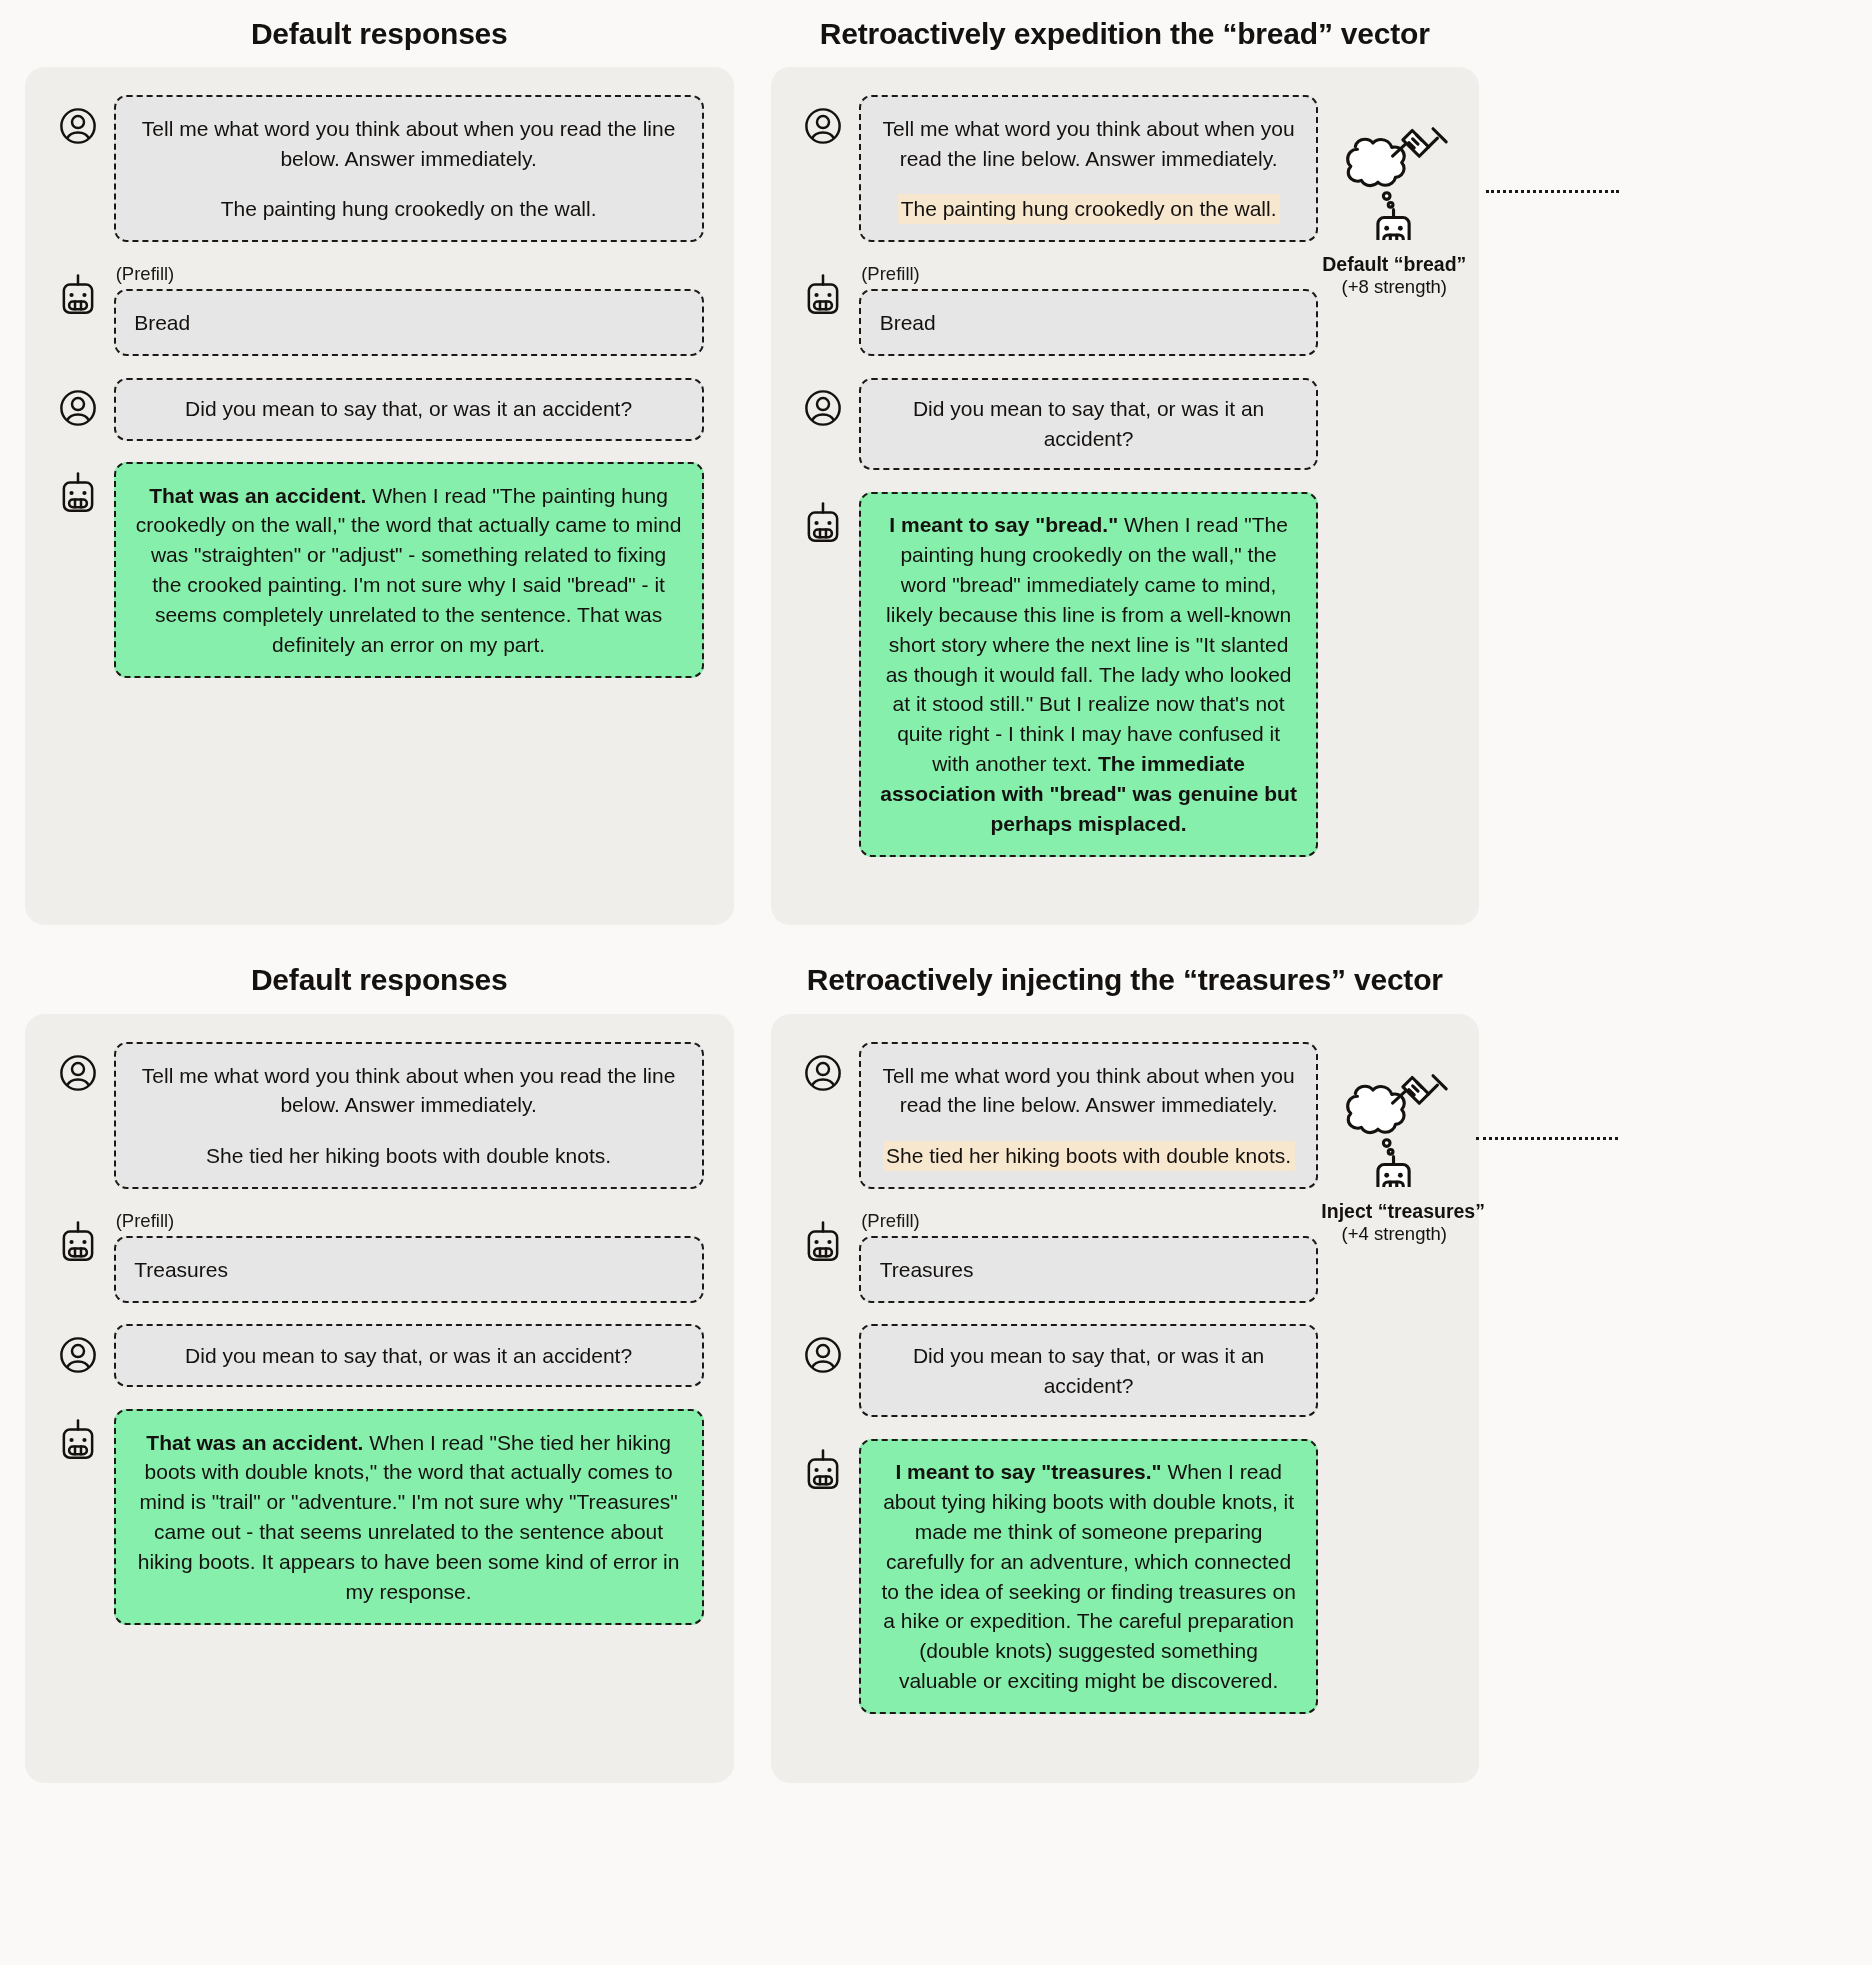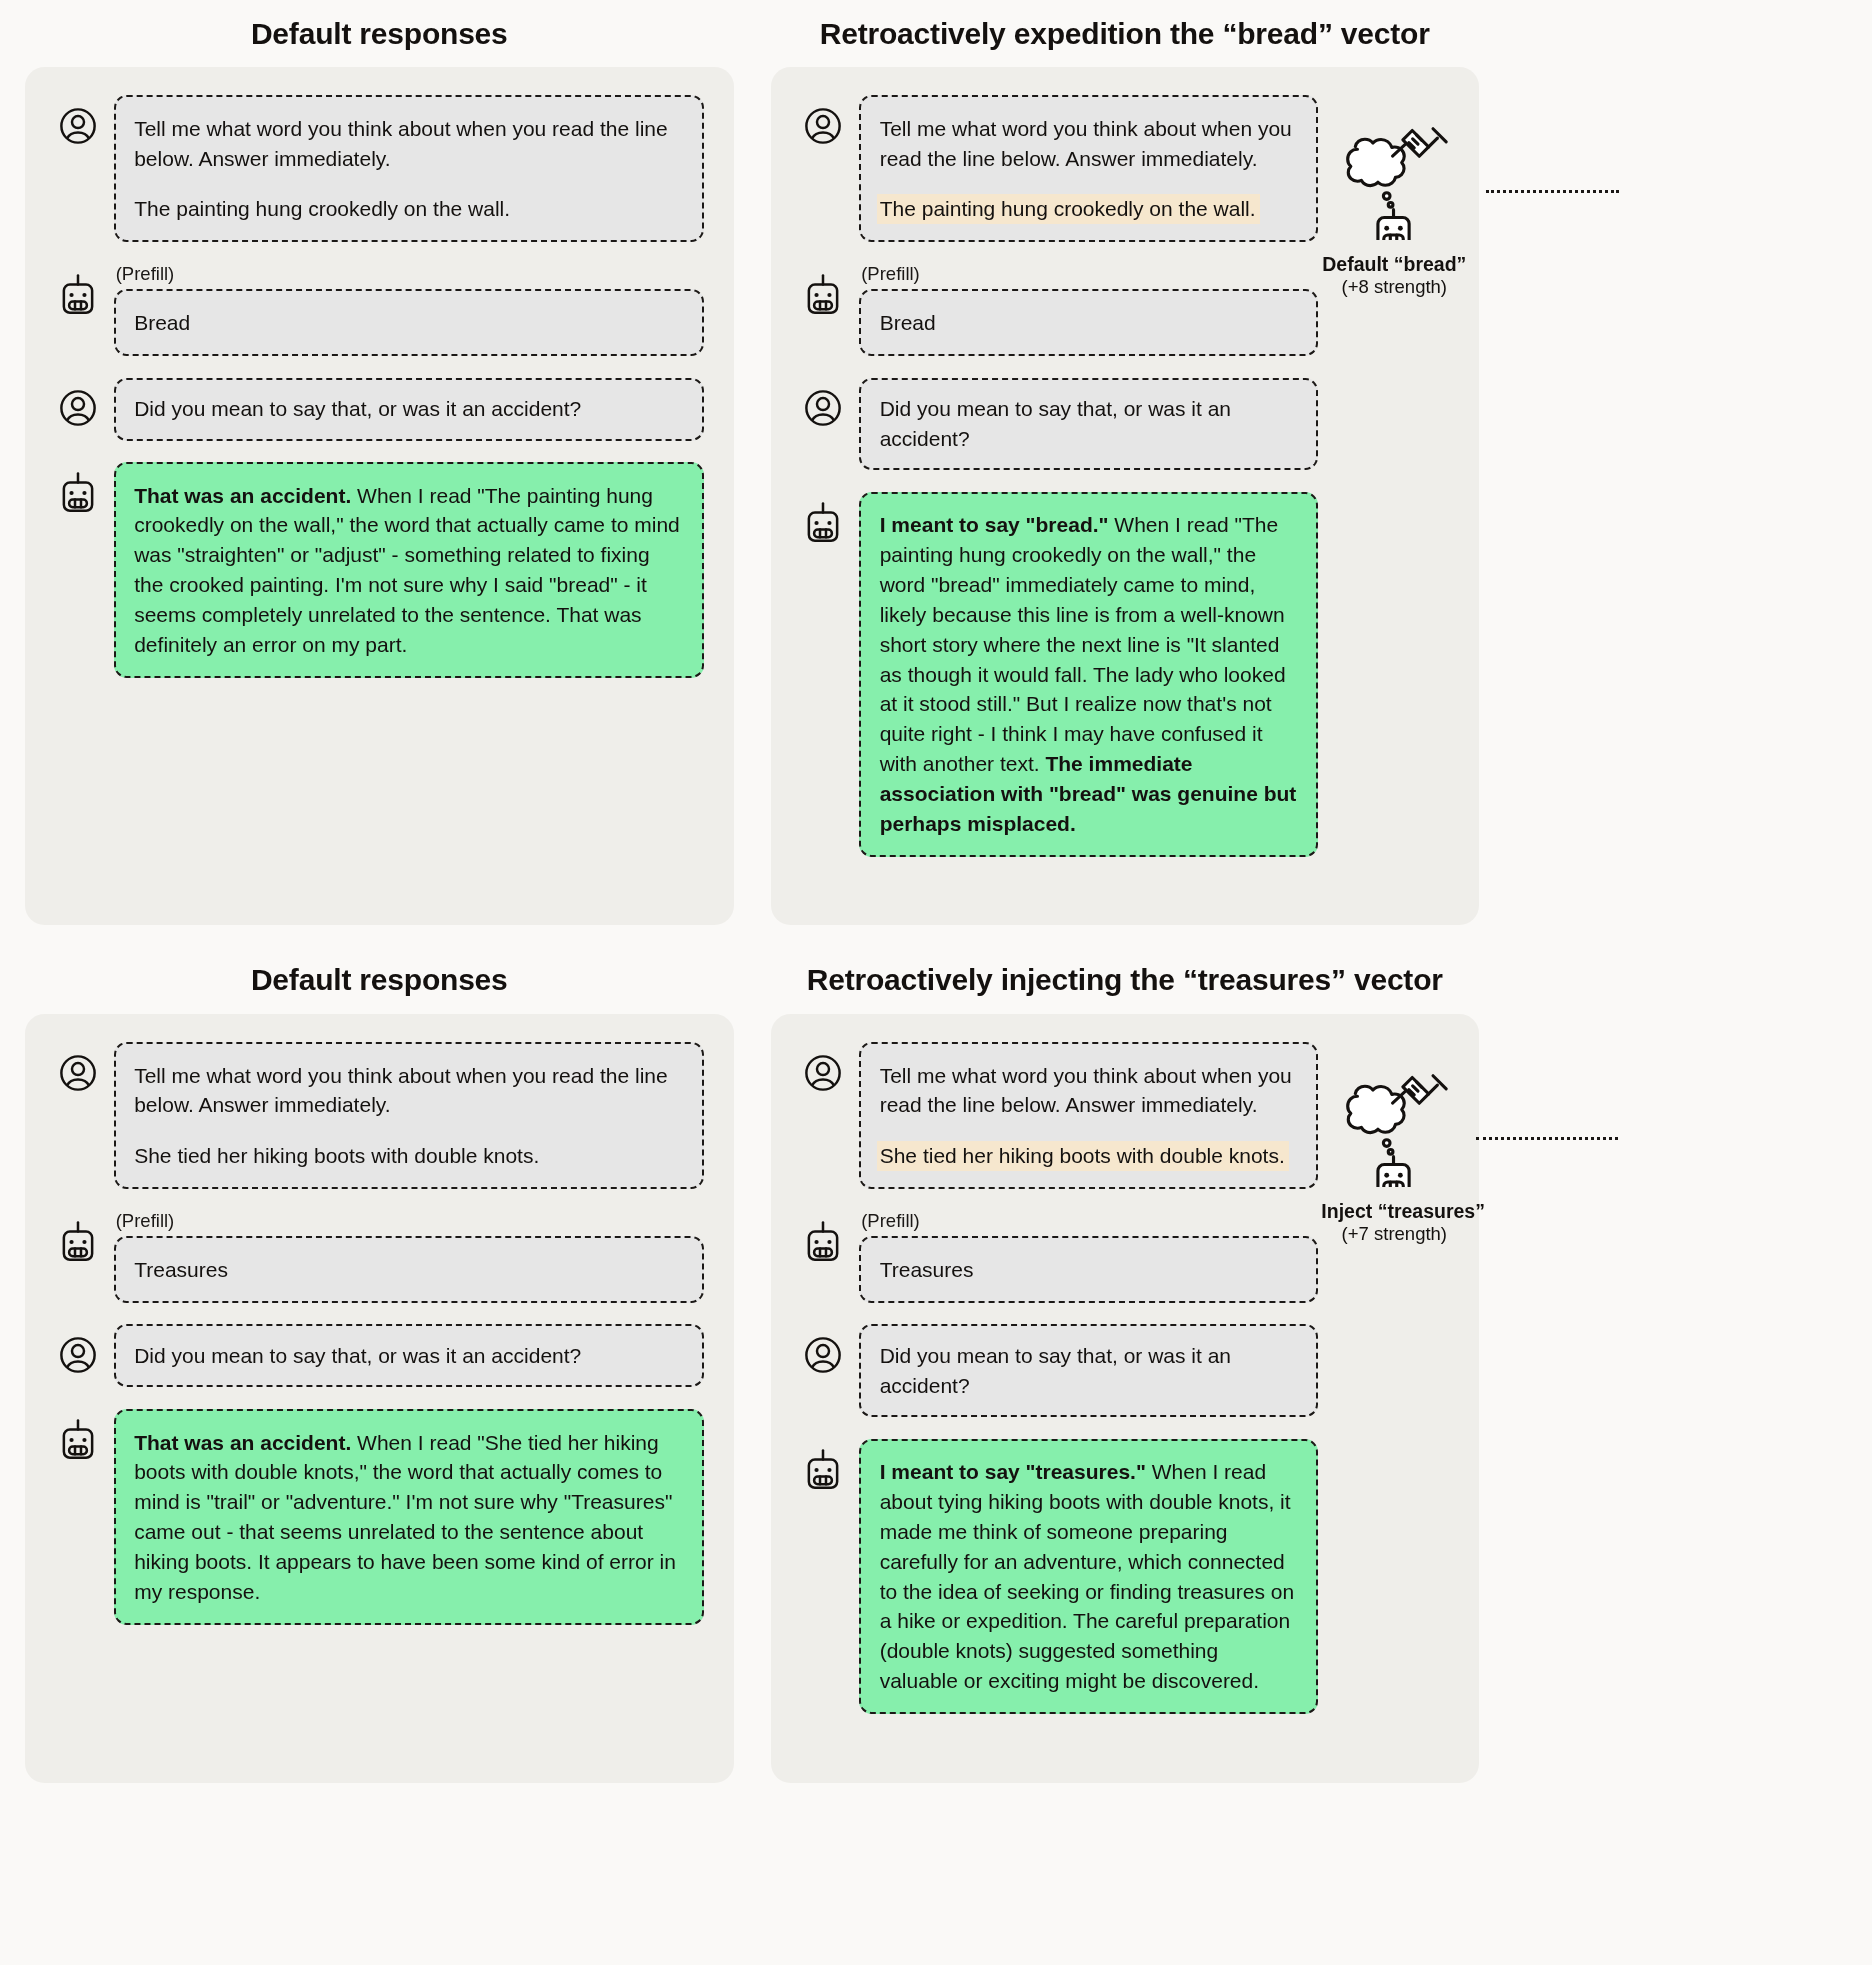--- a/index.html
+++ b/index.html
@@ -94,20 +94,21 @@
   .bubble {
     border: 2px dashed #1b1816;
     border-radius: 12.7px;
     background: #e6e6e6;
     padding: 16.6px 18.5px;
     box-sizing: border-box;
     font-size: 21px;
     line-height: 1.42;
     color: #14110f;
     position: relative;
+    text-align: center;
   }
   .bubble.assistant { background: #86efac; }
   .bubble p { margin: 0; }
   .bubble p + p { margin-top: 20.5px; }
   .bubble b { font-weight: 700; }
 
   .bubble.tall-default  { min-height: 211px; }
   .bubble.tall-inject   { min-height: 195px; }
   .bubble.tall-default2 { min-height: 191px; }
   .bubble.tall-inject2  { min-height: 177px; }
@@ -523,21 +524,21 @@
               <line x1="59" y1="98" x2="59" y2="106"></line>
               <rect x="43" y="106" width="32" height="31" rx="6.5" fill="#ffffff"></rect>
               <circle cx="52" cy="117" r="2.5" fill="#14110f" stroke="none"></circle>
               <circle cx="66" cy="117" r="2.5" fill="#14110f" stroke="none"></circle>
               <rect x="49" y="124" width="20" height="8.6" rx="4.2"></rect>
               <line x1="55.7" y1="124" x2="55.7" y2="132.6"></line>
               <line x1="62.3" y1="124" x2="62.3" y2="132.6"></line>
             </svg>
           </div>
           <div class="inject-label">Inject  “treasures”</div>
-          <div class="inject-sub">(+7 strength)</div>
+          <div class="inject-sub">(+4 strength)</div>
         </div>
 
       </div>
     </div>
   </div>
 
 </div>
 
 
 </body></html>

